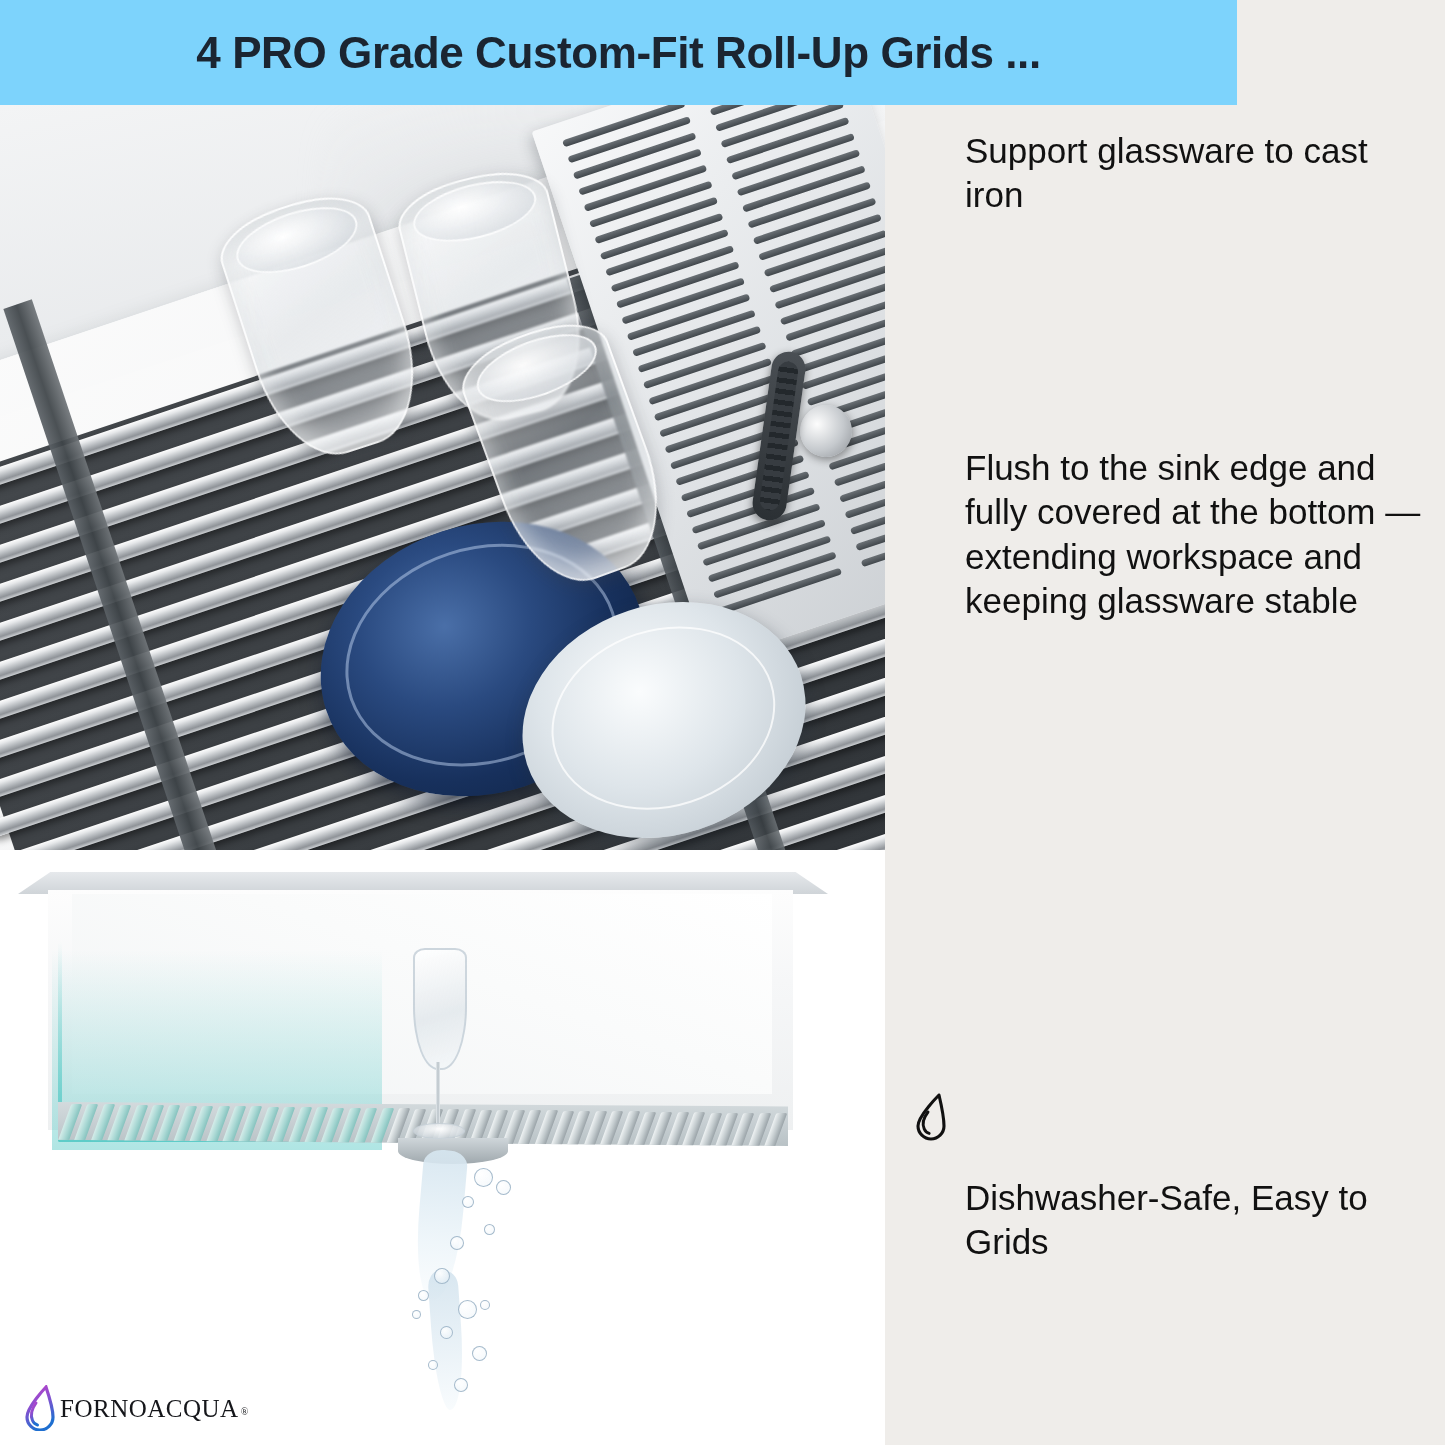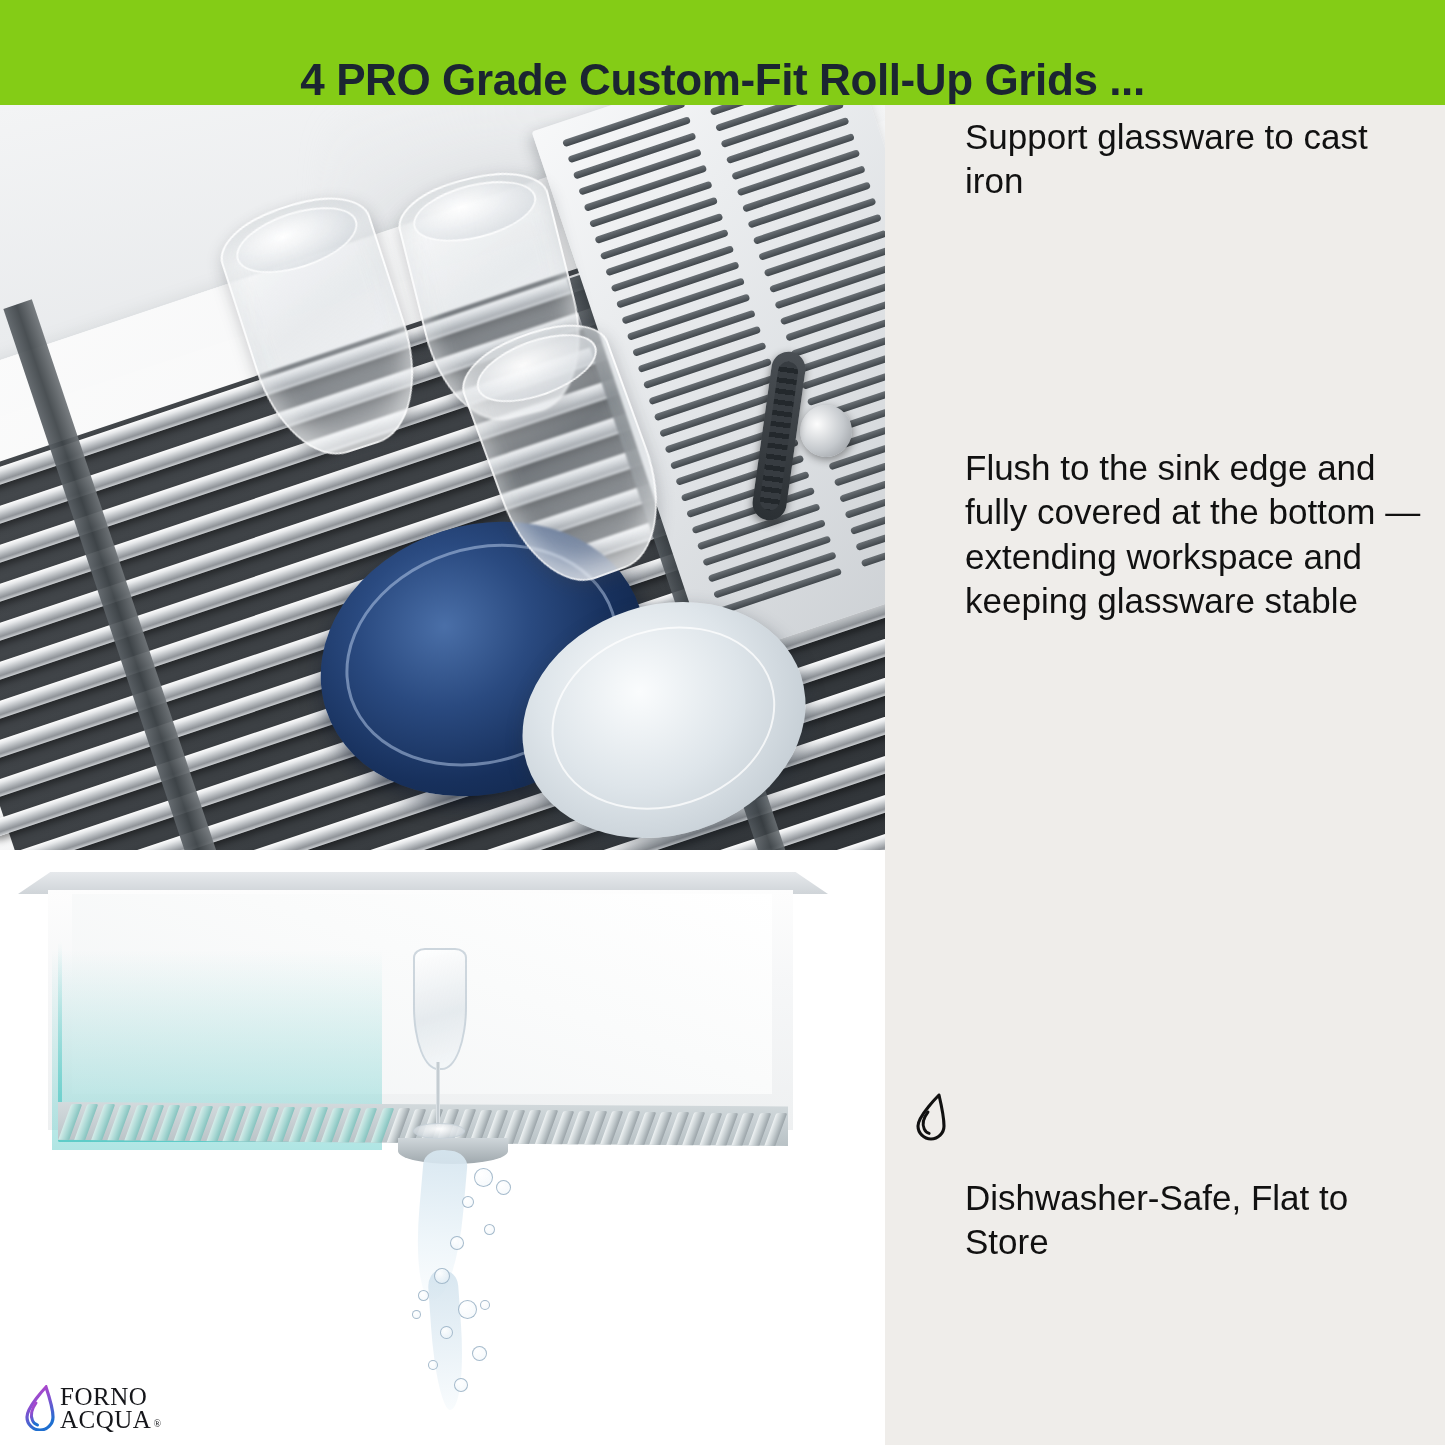--- a/index.html
+++ b/index.html
@@ -6,23 +6,23 @@
   body{
     width:1445px;height:1445px;
     background:#efedea;
     font-family:"Liberation Sans", sans-serif;
     overflow:hidden;
   }
   .page{position:relative;width:1445px;height:1445px;background:#efedea;overflow:hidden;}
 
   
   .title-bar{
-    position:absolute;left:0;top:0;width:1445px;height:105px;
-    background:#84cc16;
-    display:flex;align-items:flex-end;justify-content:center;
+    position:absolute;left:0;top:0;width:1237px;height:105px;
+    background:#7dd3fc;
+    display:flex;align-items:center;justify-content:center;
   }
   .title-text{
     font-size:44px;font-weight:bold;color:#1b2531;
     letter-spacing:-0.4px;white-space:nowrap;
     font-family:"Liberation Sans", sans-serif;
   }
 
   
   .left-col{position:absolute;left:0;top:105px;width:885px;height:1340px;background:#ffffff;}
 
@@ -147,21 +147,21 @@
   .f-head{display:flex;align-items:flex-start;gap:14px;padding-left:26px;padding-right:16px;}
   .drop-ic{flex:0 0 auto;width:40px;height:50px;margin-top:2px;}
   .f-title{font-size:36px;font-weight:bold;color:#0d0d0d;line-height:1.12;
     font-family:"Liberation Sans", sans-serif;letter-spacing:-0.3px;}
   .f-body{font-size:35px;color:#111111;line-height:1.27;font-weight:400;
     padding-left:80px;padding-right:22px;font-family:"Liberation Sans", sans-serif;}
 
   
   .logo{position:absolute;left:22px;bottom:14px;display:flex;align-items:center;gap:4px;}
   .logo-mark{width:34px;height:46px;}
-  .logo-txt{display:flex;flex-direction:column;line-height:.92;
+  .logo-txt{display:flex;flex-direction:row;line-height:.92;
     font-family:"Liberation Serif", serif;color:#15161a;}
   .logo-l1{font-size:25px;letter-spacing:.5px;}
   .logo-l2{font-size:25px;letter-spacing:.5px;display:flex;align-items:flex-end;}
   .logo-r{font-size:10px;margin-left:2px;margin-bottom:3px;}
 </style>
 </head>
 <body>
 
 <div class="page">
 
@@ -379,31 +379,31 @@
           <span>ACQUA</span>
           <span class="logo-r">®</span>
         </span>
       </div>
     </div>
   </div>
 
   <div class="right-col">
 
     <div class="feature" style="top:10px">
-      <div class="f-body" style="">Support glassware to cast iron</div>
+      <div class="f-body" style="margin-top:14px">Support glassware to cast iron</div>
     </div>
 
     <div class="feature" style="top:325px">
       <div class="f-body" style="margin-top:16px">Flush to the sink edge and fully covered at the bottom — extending workspace and keeping glassware stable</div>
     </div>
 
     <div class="feature" style="top:985px">
       <div class="f-head">
         <svg class="drop-ic" viewBox="0 0 40 50">
           <path d="M28 3 C28 3 7 24 7 34 C7 41.2 12.9 47 20 47 C27.1 47 33 41.2 33 34 C33 24.5 28 3 28 3 Z" fill="none" stroke="#111" stroke-width="3.1" stroke-linecap="round" stroke-linejoin="round"></path>
           <path d="M17 20 C12 26.5 11.3 32.5 13.2 36.8 C14.3 39.3 16.2 40.8 18.2 41.4" fill="none" stroke="#111" stroke-width="2.9" stroke-linecap="round"></path>
         </svg>
       </div>
-      <div class="f-body" style="margin-top:34px">Dishwasher-Safe, Flat to Store</div>
+      <div class="f-body" style="margin-top:34px">Dishwasher-Safe, Easy to Grids</div>
     </div>
 
   </div>
 </div>
 
 </body></html>

